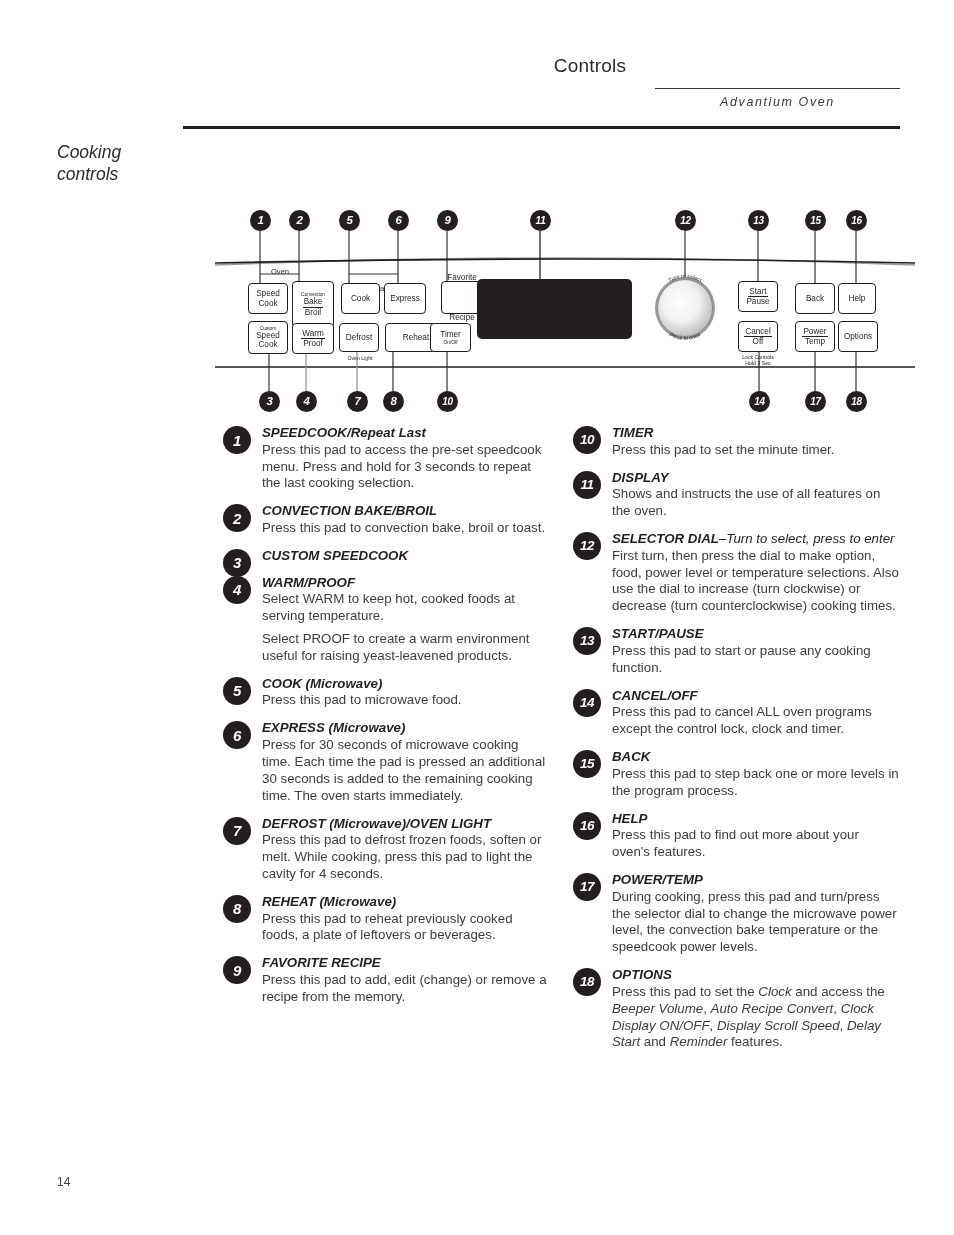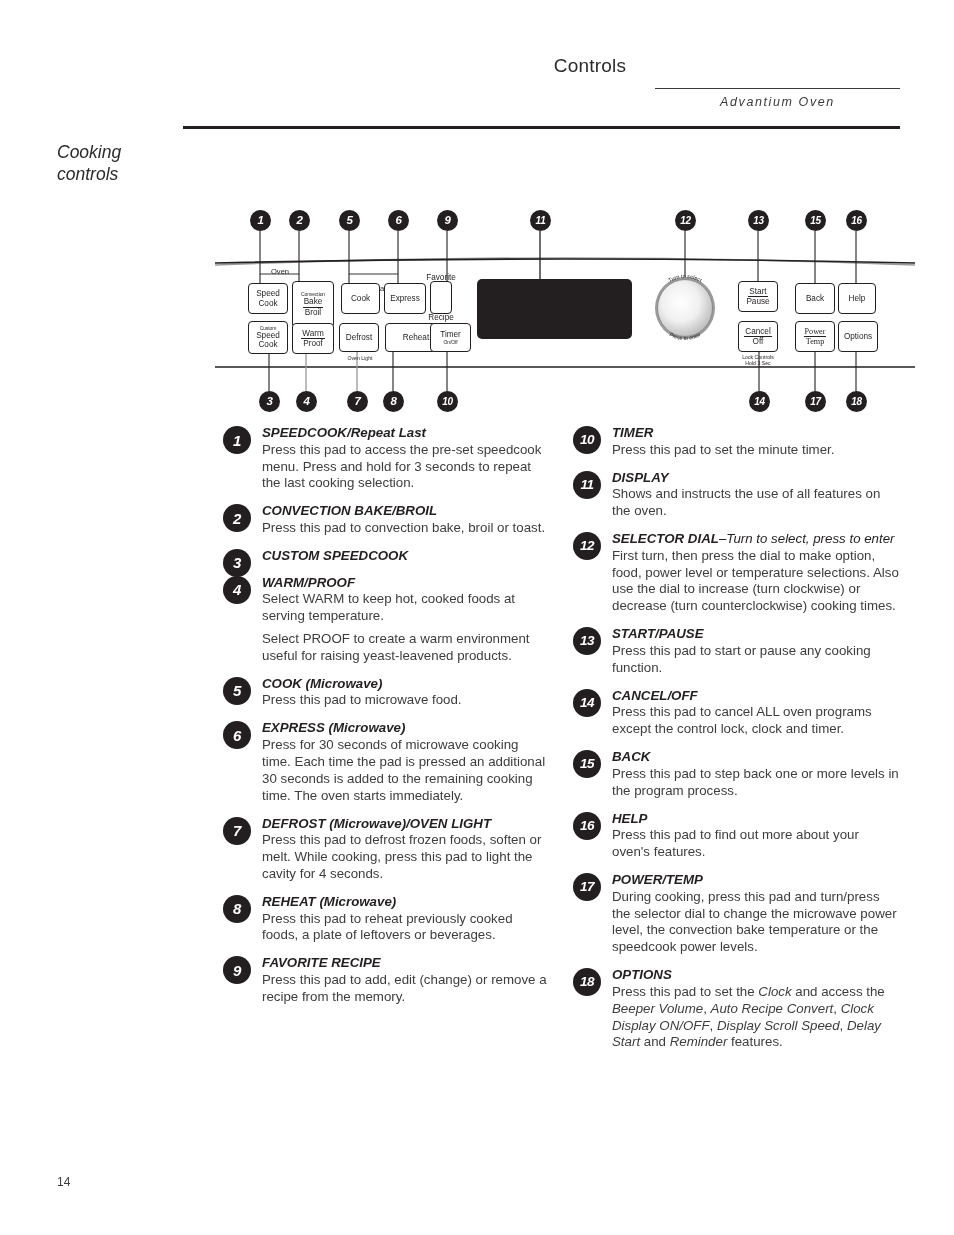--- a/index.html
+++ b/index.html
@@ -186,21 +186,21 @@
     </div>
 
     <div class="pad" style="left:126px;top:78px;width:39px;height:31px;">
       <span>Cook</span>
     </div>
 
     <div class="pad" style="left:169px;top:78px;width:42px;height:31px;">
       <span>Express</span>
     </div>
 
-    <div class="pad" style="left:215px;top:76px;width:22px;height:33px;gap:31px;">
+    <div class="pad" style="left:226px;top:76px;width:42px;height:33px;gap:31px;">
       <span>Favorite</span>
       <span>Recipe</span>
     </div>
 
     <div class="display-screen" style="left:262px;top:74px;width:155px;height:60px;"></div>
 
     <div class="dial-wrap" style="left:429px;top:62px;width:82px;height:82px;">
       <svg width="82" height="82">
         <defs>
           <radialGradient id="knobg" cx="42%" cy="40%" r="62%">
@@ -260,21 +260,21 @@
       <span class="tiny">On/Off</span>
     </div>
 
     <div class="pad" style="left:523px;top:116px;width:40px;height:31px;">
       <span class="u">Cancel</span>
       <span>Off</span>
     </div>
     <div class="sublbl" style="left:512px;top:149px;width:62px;">Lock Controls</div>
     <div class="sublbl" style="left:512px;top:155px;width:62px;">Hold 3 Sec</div>
 
-    <div class="pad" style="left:580px;top:116px;width:40px;height:31px;font-family:Liberation Serif, serif;">
+    <div class="pad" style="left:580px;top:116px;width:40px;height:31px;">
       <span class="u">Power</span>
       <span>Temp</span>
     </div>
 
     <div class="pad" style="left:623px;top:116px;width:40px;height:31px;">
       <span>Options</span>
     </div>
 
   </div>
 

